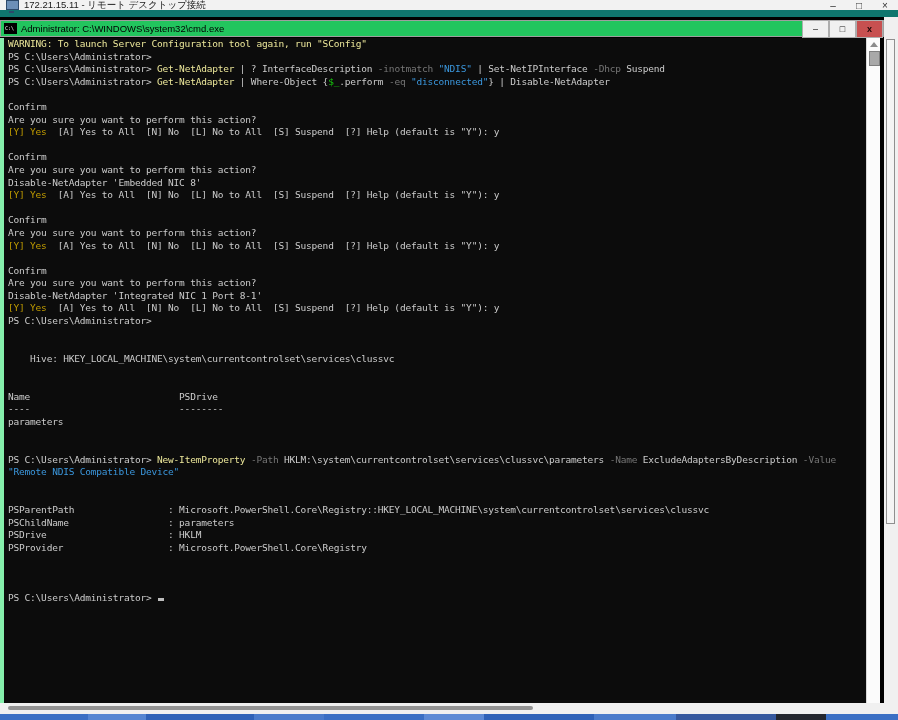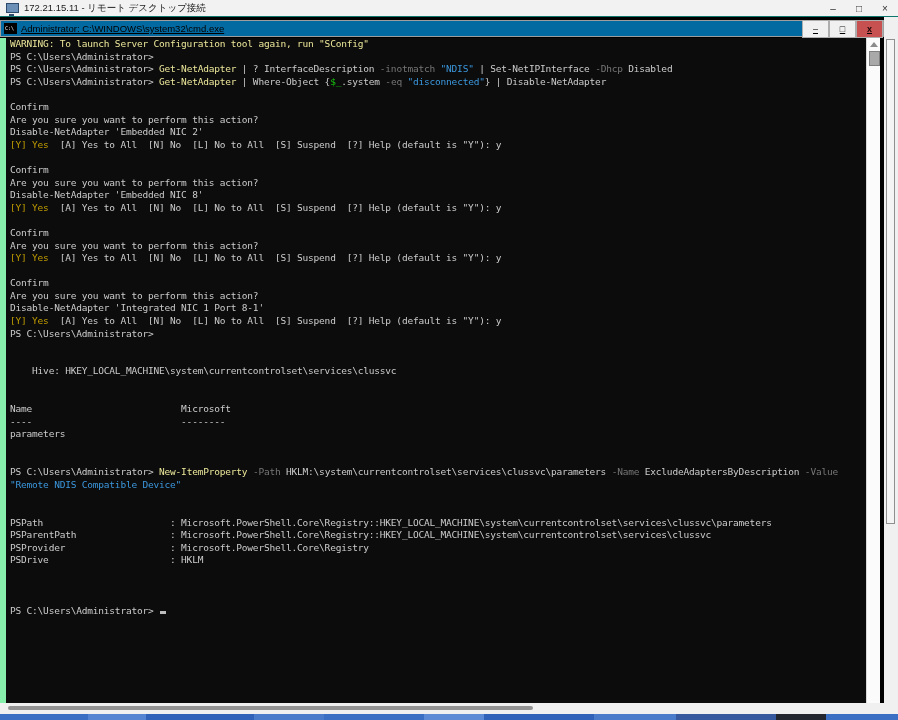--- a/index.html
+++ b/index.html
@@ -1,43 +1,43 @@
 <!DOCTYPE html>
 <html><head>
 <meta charset="utf-8">
 <style>
   html,body{margin:0;padding:0;background:#000;}
   #stage{position:relative;width:898px;height:720px;background:#000;overflow:hidden;
          font-family:"Liberation Sans",sans-serif;}
 
   
   .rdp-titlebar{position:absolute;top:0;left:0;width:898px;height:17px;background:#f2f2f2;
-                border-bottom:1px solid #0f766e;display:flex;align-items:center;box-sizing:border-box;}
+                border-bottom:7px solid #0f766e;display:flex;align-items:center;box-sizing:border-box;}
   .rdp-icon{width:11px;height:8px;background:#6c8fb8;border:1px solid #2d4a6b;margin:0 5px 0 6px;
             position:relative;}
   .rdp-icon:after{content:"";position:absolute;left:2px;bottom:-4px;width:5px;height:2px;background:#2d4a6b;}
   .rdp-title{font-size:9.5px;color:#1a1a1a;white-space:nowrap;}
   .rdp-controls{margin-left:auto;display:flex;align-items:center;height:100%;}
   .rdp-ctl{width:26px;text-align:center;font-size:10px;color:#333;line-height:17px;}
 
   
-  .cmd-titlebar{position:absolute;top:20px;left:0;width:884px;height:17px;background:#0369a1;
-                display:flex;align-items:center;box-sizing:border-box;border:1px solid #9e9e9e;text-decoration:underline;}
+  .cmd-titlebar{position:absolute;top:20px;left:0;width:884px;height:17px;background:#22c55e;
+                display:flex;align-items:center;box-sizing:border-box;border:1px solid #9e9e9e;}
   .cmd-icon{width:13px;height:11px;background:#000;margin:0 4px 0 3px;color:#fff;font-size:5px;
             line-height:11px;text-align:left;padding-left:1px;box-sizing:border-box;
             font-family:"DejaVu Sans Mono",monospace;}
   .cmd-title{font-size:9.5px;color:#000;white-space:nowrap;}
   .cmd-controls{margin-left:auto;display:flex;height:18px;}
   .cmd-btn{width:27px;height:18px;box-sizing:border-box;border:1px solid #aeaeae;background:#f0f0f0;
            font-size:9px;color:#111;text-align:center;line-height:16px;}
   .cmd-btn.close{background:#c75050;color:#1d0606;font-weight:bold;}
 
   
   .console{position:absolute;top:38px;left:0;width:866px;height:665px;background:#0c0c0c;
-           border-left:6px solid #86efac;box-sizing:border-box;overflow:hidden;}
+           border-left:4px solid #86efac;box-sizing:border-box;overflow:hidden;}
   .console-inner{position:absolute;top:0;left:4px;right:0;}
   .ln{height:12.6px;white-space:pre;font-family:"DejaVu Sans Mono",monospace;
       font-size:9.5px;letter-spacing:-0.2px;line-height:12.6px;}
   .c-d{color:#cccccc}
   .c-y{color:#ece79a}
   .c-g{color:#c19c00}
   .c-p{color:#767676}
   .c-s{color:#3b97dd}
   .c-v{color:#16c60c}
   .c-cur{display:inline-block;width:6px;height:3px;background:#bdbdbd;margin-left:1px;}
@@ -85,26 +85,25 @@
       <div class="cmd-btn">–</div>
       <div class="cmd-btn">□</div>
       <div class="cmd-btn close">x</div>
     </div>
   </div>
 
   <div class="console">
     <div class="console-inner">
         <div class="ln"><span class="c-y">WARNING: To launch Server Configuration tool again, run "SConfig"</span></div>
         <div class="ln"><span class="c-d">PS C:\Users\Administrator&gt;</span></div>
-        <div class="ln"><span class="c-d">PS C:\Users\Administrator&gt; </span><span class="c-y">Get-NetAdapter</span><span class="c-d"> | ? InterfaceDescription </span><span class="c-p">-inotmatch</span><span class="c-d"> </span><span class="c-s">"NDIS"</span><span class="c-d"> | Set-NetIPInterface </span><span class="c-p">-Dhcp</span><span class="c-d"> Disabled</span></div>
-        <div class="ln"><span class="c-d">PS C:\Users\Administrator&gt; </span><span class="c-y">Get-NetAdapter</span><span class="c-d"> | Where-Object {</span><span class="c-v">$_</span><span class="c-d">.system </span><span class="c-p">-eq</span><span class="c-d"> </span><span class="c-s">"disconnected"</span><span class="c-d">} | Disable-NetAdapter</span></div>
+        <div class="ln"><span class="c-d">PS C:\Users\Administrator&gt; </span><span class="c-y">Get-NetAdapter</span><span class="c-d"> | ? InterfaceDescription </span><span class="c-p">-inotmatch</span><span class="c-d"> </span><span class="c-s">"NDIS"</span><span class="c-d"> | Set-NetIPInterface </span><span class="c-p">-Dhcp</span><span class="c-d"> Suspend</span></div>
+        <div class="ln"><span class="c-d">PS C:\Users\Administrator&gt; </span><span class="c-y">Get-NetAdapter</span><span class="c-d"> | Where-Object {</span><span class="c-v">$_</span><span class="c-d">.perform </span><span class="c-p">-eq</span><span class="c-d"> </span><span class="c-s">"disconnected"</span><span class="c-d">} | Disable-NetAdapter</span></div>
         <div class="ln"></div>
         <div class="ln"><span class="c-d">Confirm</span></div>
         <div class="ln"><span class="c-d">Are you sure you want to perform this action?</span></div>
-        <div class="ln"><span class="c-d">Disable-NetAdapter 'Embedded NIC 2'</span></div>
         <div class="ln"><span class="c-g">[Y] Yes</span><span class="c-d">  [A] Yes to All  [N] No  [L] No to All  [S] Suspend  [?] Help (default is "Y"): y</span></div>
         <div class="ln"></div>
         <div class="ln"><span class="c-d">Confirm</span></div>
         <div class="ln"><span class="c-d">Are you sure you want to perform this action?</span></div>
         <div class="ln"><span class="c-d">Disable-NetAdapter 'Embedded NIC 8'</span></div>
         <div class="ln"><span class="c-g">[Y] Yes</span><span class="c-d">  [A] Yes to All  [N] No  [L] No to All  [S] Suspend  [?] Help (default is "Y"): y</span></div>
         <div class="ln"></div>
         <div class="ln"><span class="c-d">Confirm</span></div>
         <div class="ln"><span class="c-d">Are you sure you want to perform this action?</span></div>
         <div class="ln"><span class="c-g">[Y] Yes</span><span class="c-d">  [A] Yes to All  [N] No  [L] No to All  [S] Suspend  [?] Help (default is "Y"): y</span></div>
@@ -112,33 +111,33 @@
         <div class="ln"><span class="c-d">Confirm</span></div>
         <div class="ln"><span class="c-d">Are you sure you want to perform this action?</span></div>
         <div class="ln"><span class="c-d">Disable-NetAdapter 'Integrated NIC 1 Port 8-1'</span></div>
         <div class="ln"><span class="c-g">[Y] Yes</span><span class="c-d">  [A] Yes to All  [N] No  [L] No to All  [S] Suspend  [?] Help (default is "Y"): y</span></div>
         <div class="ln"><span class="c-d">PS C:\Users\Administrator&gt;</span></div>
         <div class="ln"></div>
         <div class="ln"></div>
         <div class="ln"><span class="c-d">    Hive: HKEY_LOCAL_MACHINE\system\currentcontrolset\services\clussvc</span></div>
         <div class="ln"></div>
         <div class="ln"></div>
-        <div class="ln"><span class="c-d">Name                           Microsoft</span></div>
+        <div class="ln"><span class="c-d">Name                           PSDrive</span></div>
         <div class="ln"><span class="c-d">----                           --------</span></div>
         <div class="ln"><span class="c-d">parameters</span></div>
         <div class="ln"></div>
         <div class="ln"></div>
         <div class="ln"><span class="c-d">PS C:\Users\Administrator&gt; </span><span class="c-y">New-ItemProperty</span><span class="c-d"> </span><span class="c-p">-Path</span><span class="c-d"> HKLM:\system\currentcontrolset\services\clussvc\parameters </span><span class="c-p">-Name</span><span class="c-d"> ExcludeAdaptersByDescription </span><span class="c-p">-Value</span></div>
         <div class="ln"><span class="c-s">"Remote NDIS Compatible Device"</span></div>
         <div class="ln"></div>
         <div class="ln"></div>
-        <div class="ln"><span class="c-d">PSPath                       : Microsoft.PowerShell.Core\Registry::HKEY_LOCAL_MACHINE\system\currentcontrolset\services\clussvc\parameters</span></div>
         <div class="ln"><span class="c-d">PSParentPath                 : Microsoft.PowerShell.Core\Registry::HKEY_LOCAL_MACHINE\system\currentcontrolset\services\clussvc</span></div>
+        <div class="ln"><span class="c-d">PSChildName                  : parameters</span></div>
+        <div class="ln"><span class="c-d">PSDrive                      : HKLM</span></div>
         <div class="ln"><span class="c-d">PSProvider                   : Microsoft.PowerShell.Core\Registry</span></div>
-        <div class="ln"><span class="c-d">PSDrive                      : HKLM</span></div>
         <div class="ln"></div>
         <div class="ln"></div>
         <div class="ln"></div>
         <div class="ln"><span class="c-d">PS C:\Users\Administrator&gt; </span><span class="c-cur"></span></div>
       </div>
   </div>
 
   <div class="cons-scroll">
     <div class="cons-up"></div>
     <div class="cons-thumb"></div>

